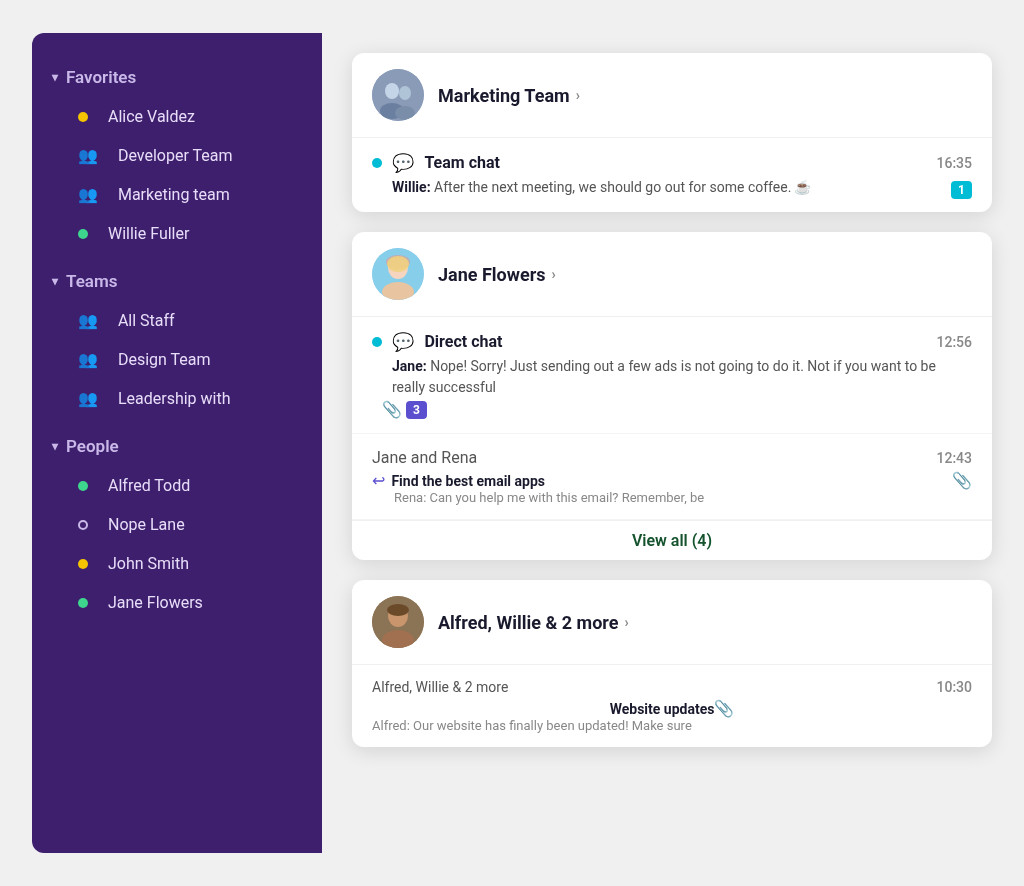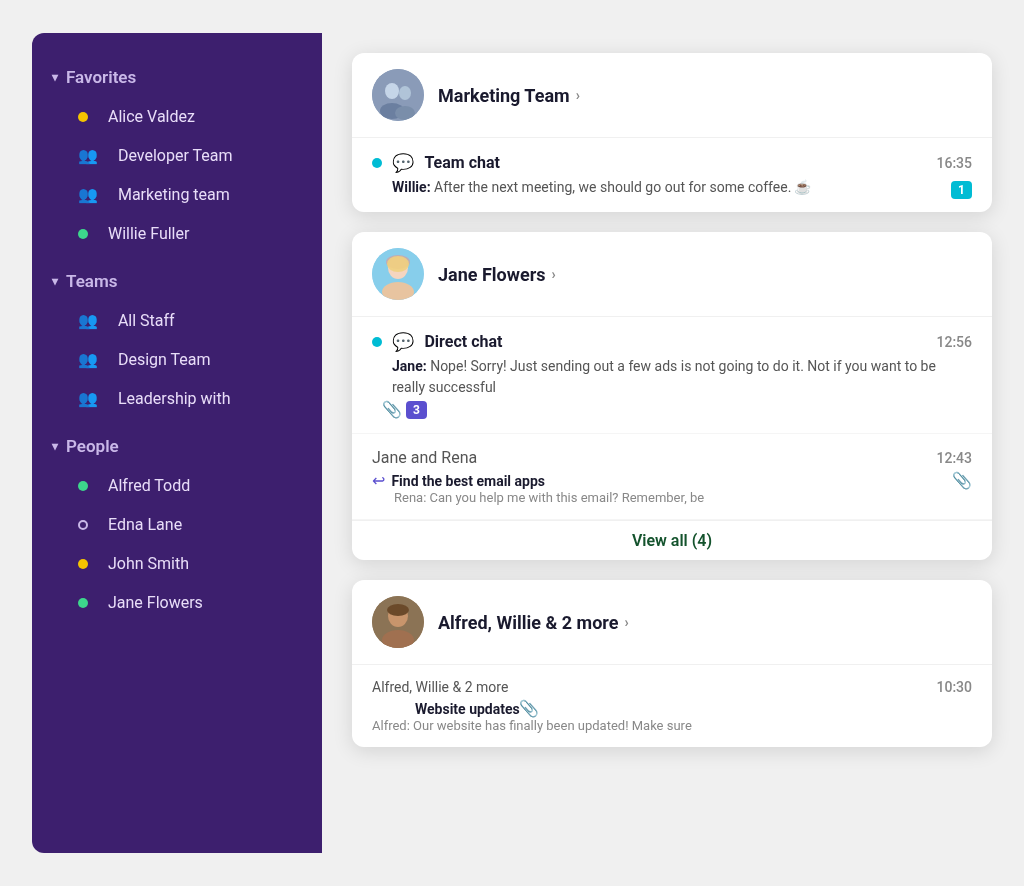--- a/index.html
+++ b/index.html
@@ -273,21 +273,21 @@
       <span class="chevron-icon">▾</span>
       <span>People</span>
     </div>
 
     <div class="sidebar-item">
       <span class="status-dot dot-green"></span>
       <span>Alfred Todd</span>
     </div>
     <div class="sidebar-item">
       <span class="dot-empty"></span>
-      <span>Edna Lane</span>
+      <span>Nope Lane</span>
     </div>
     <div class="sidebar-item">
       <span class="status-dot dot-yellow"></span>
       <span>John Smith</span>
     </div>
     <div class="sidebar-item">
       <span class="status-dot dot-green"></span>
       <span>Jane Flowers</span>
     </div>
 
@@ -407,21 +407,21 @@
           Alfred, Willie &amp; 2 more
           <span class="chevron-right">›</span>
         </span>
       </div>
 
       <div class="chat-row">
         <div style="display:flex; align-items:flex-start; justify-content:space-between; margin-bottom:4px;">
           <span style="font-size:14px; color:#555;">Alfred, Willie &amp; 2 more</span>
           <span class="chat-time">10:30</span>
         </div>
-        <div style="display:flex; align-items:center; justify-content:flex-start;margin-left:43px;">
+        <div style="display:flex; align-items:center; justify-content:center;">
           <span style="font-size:14px; font-weight:700; color:#1a1a2e;">Website updates</span>
           <span class="attach-icon">📎</span>
         </div>
         <div style="font-size:13px; color:#888;">
           Alfred: Our website has finally been updated! Make sure
         </div>
       </div>
     </div>
 
   </div>

